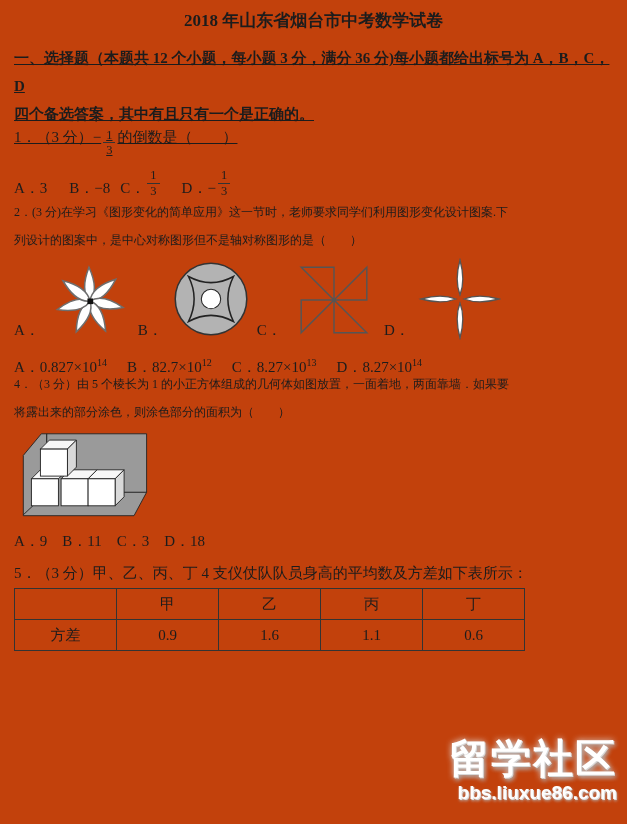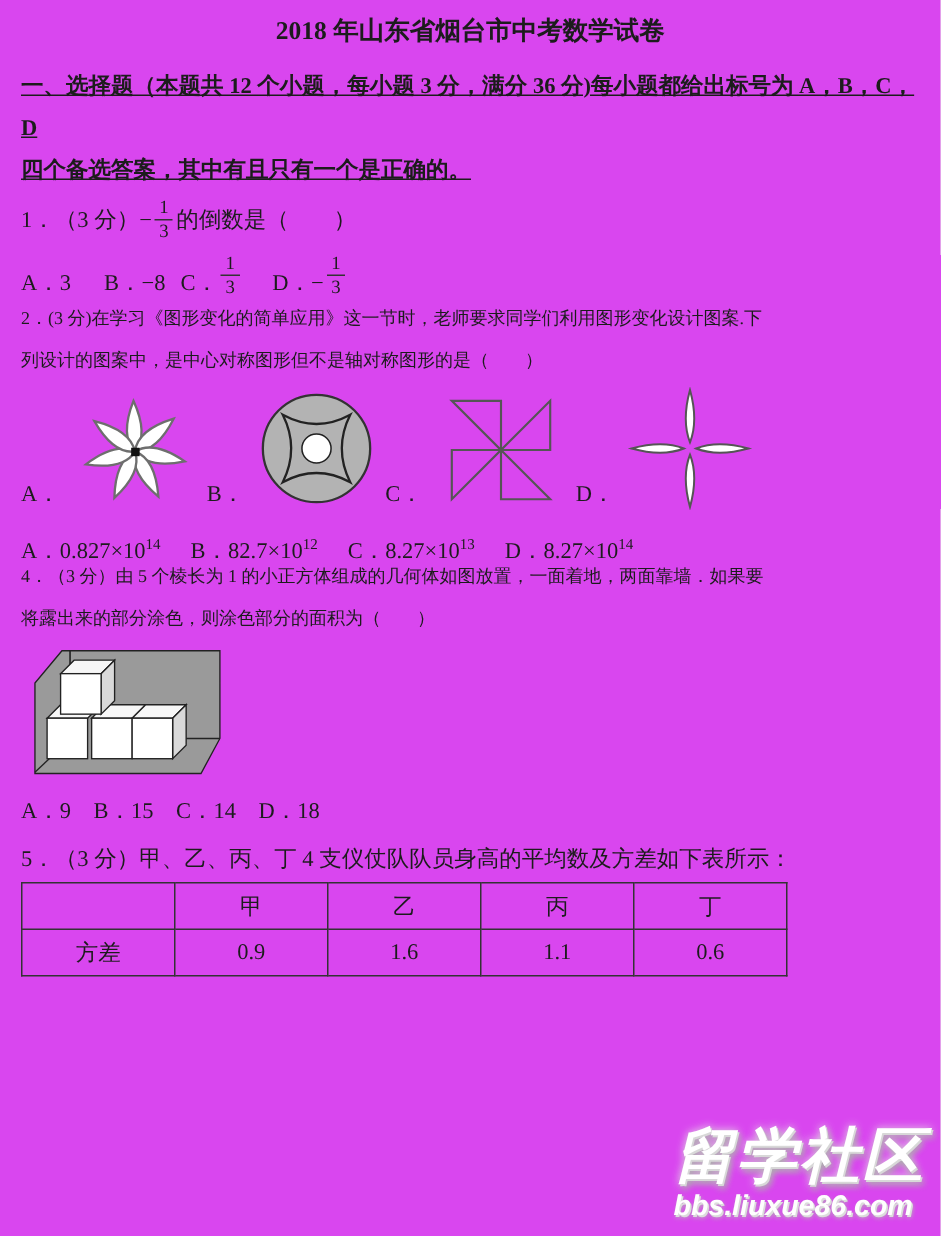--- a/index.html
+++ b/index.html
@@ -1,34 +1,34 @@
 <!DOCTYPE html>
 <html><head>
 <meta charset="utf-8">
 <style>
   * { margin:0; padding:0; box-sizing:border-box; }
   html,body { background:#e8e8e8; }
   .page {
     position:relative;
     width:627px; height:824px;
     margin:0 auto;
-    background:#d946ef;
+    background:#c2410c;
     font-family:"Liberation Serif","DejaVu Serif",serif;
     color:#1c1c1c;
     padding:8px 14px 0 14px;
     overflow:hidden;
   }
   .title {
     font-size:17px; font-weight:bold; text-align:center;
     height:26px; line-height:26px; margin-bottom:10px;
   }
   .sec-line { font-size:15px; font-weight:bold; line-height:28px; display:block;text-decoration:underline; }
   .line { font-size:12px; line-height:28px; display:block; }
   .opt-line { font-size:15px; line-height:26px; height:26px; display:block; }
-  .q1-row { display:flex; align-items:center; height:36px; font-size:15px; }
+  .q1-row { display:flex; height:36px; font-size:15px;text-decoration:underline; }
   .q1-opts { display:flex; align-items:flex-end; height:34px; font-size:15px; }
   .q1-opts > .gap { margin-right:22px; }
   .q1-opts > .gap-s { margin-right:10px; }
   .frac { display:inline-block; vertical-align:middle; text-align:center; font-size:12.5px; line-height:1.15; margin:0 2px; }
   .frac .num { display:block; border-bottom:1px solid #333; padding:0 3px; }
   .frac .den { display:block; padding:0 3px; }
   .fig-row { display:flex; align-items:flex-end; height:84px; margin-top:2px; }
   .fig-item { display:flex; align-items:flex-end; }
   .fig-label { font-size:15px; line-height:20px; margin-right:2px; }
   .q3-opts { display:flex; align-items:center; height:26px; margin-top:4px; font-size:15px; }
@@ -39,25 +39,24 @@
     border-collapse:collapse; margin-top:2px;
     width:511px; table-layout:fixed;
     font-size:15px; text-align:center;
   }
   .exam-table td {
     border:1px solid #333; height:31px; padding:0 2px;
   }
   .mt6 { margin-top:6px; }
   .mt8 { margin-top:8px; }
   .watermark {
-    position:absolute; right:10px; bottom:8px;
-    text-align:left;
+    position:absolute; right:10px; bottom:20px;
+    text-align:right;
     font-family:"Liberation Sans","DejaVu Sans",sans-serif;
     pointer-events:none;
-    font-style:italic;
   }
   .watermark .wm-main {
     font-size:40px; font-weight:bold; letter-spacing:2px;
     color:#ffffff;
     text-shadow:1px 1px 0 #d8d8d8, 2px 3px 4px #a9a9a9, 0 0 6px #e5e5e5;
   }
   .watermark .wm-site {
     font-size:19px; font-weight:bold; margin-top:-4px;
     color:#fefefe;
     text-shadow:1px 1px 0 #dcdcdc, 1px 2px 3px #b5b5b5;
@@ -179,21 +178,21 @@
         <polygon points="79,52 89,42 119,42 109,52" fill="#f7f7f7"></polygon>
         <polygon points="109,52 119,42 119,72 109,82" fill="#d9d9d9"></polygon>
         <rect x="79" y="52" width="30" height="30" fill="#ffffff"></rect>
 
         <polygon points="26,19 36,9 66,9 56,19" fill="#f7f7f7"></polygon>
         <polygon points="56,19 66,9 66,39 56,49" fill="#d9d9d9"></polygon>
         <rect x="26" y="19" width="30" height="30" fill="#ffffff"></rect>
       </g>
     </svg>
   </div>
-  <div class="opt-line mt6">A．9　B．15　C．14　D．18</div>
+  <div class="opt-line mt6">A．9　B．11　C．3　D．18</div>
 
   <div class="opt-line mt6">5．（3 分）甲、乙、丙、丁 4 支仪仗队队员身高的平均数及方差如下表所示：</div>
   <table class="exam-table">
     <tbody>
         <tr>
       <td></td>
       <td>甲</td>
       <td>乙</td>
       <td>丙</td>
       <td>丁</td>

